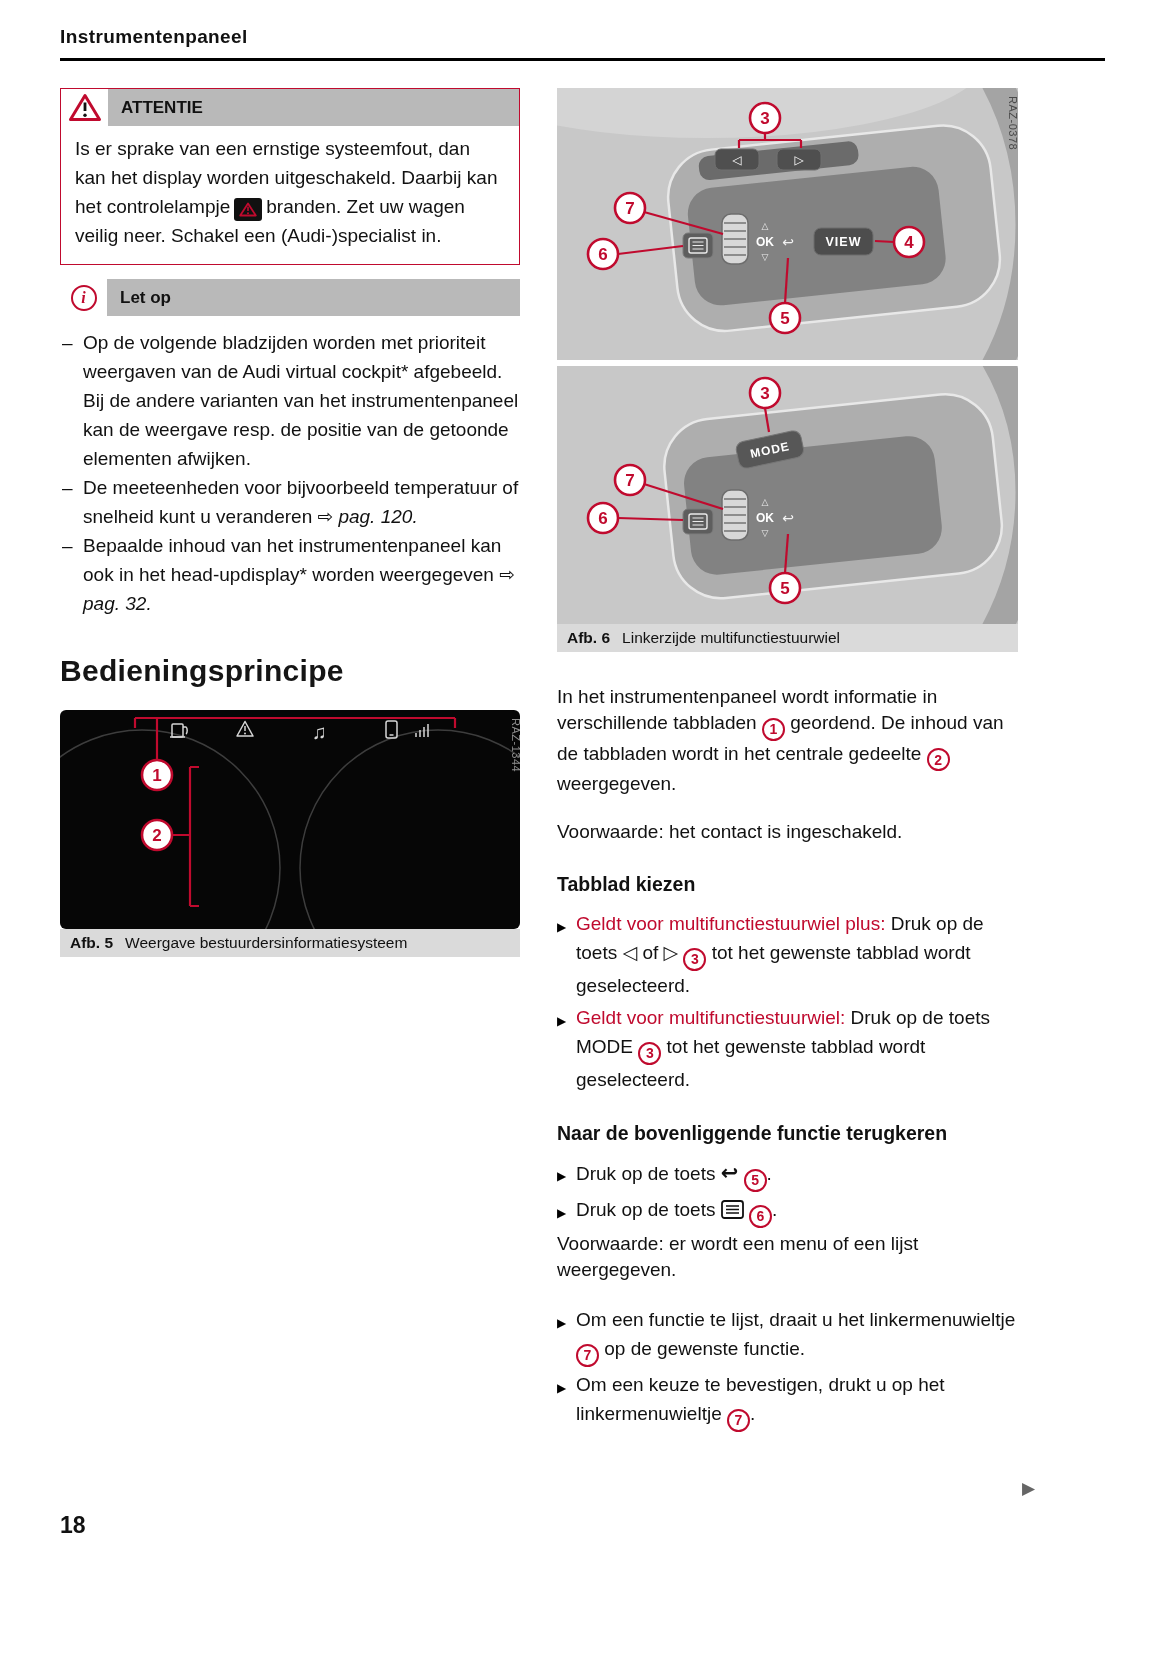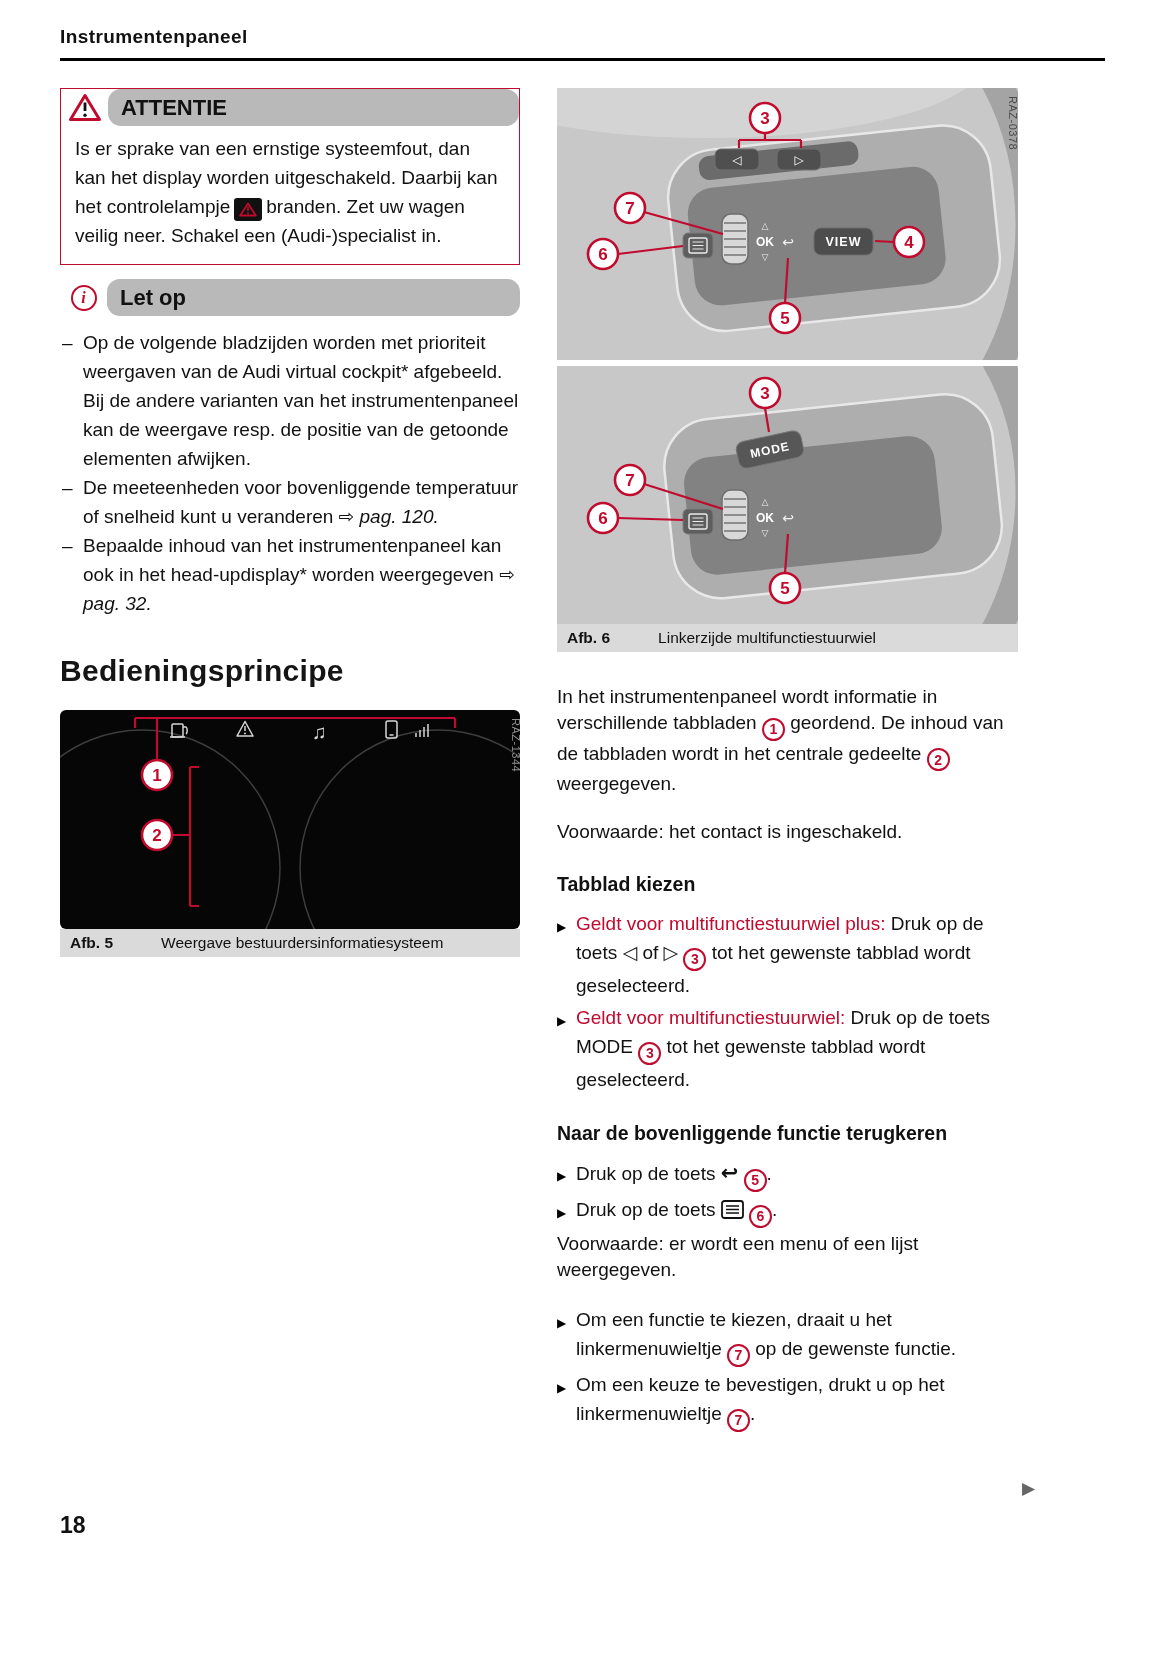--- a/index.html
+++ b/index.html
@@ -17,39 +17,39 @@
   .page-header{position:absolute;left:60px;top:26px;width:1045px;border-bottom:3px solid #000;padding-bottom:10px;}
   .page-header .title{font-size:19px;font-weight:bold;letter-spacing:.4px;}
   .col{position:absolute;top:88px;}
   .col-left{left:60px;width:460px;}
   .col-right{left:557px;width:461px;}
 
   
   .attn-box{border:1.5px solid var(--red);}
   .box-strip{display:flex;height:37px;}
   .box-strip .icon-cell{width:47px;background:#fff;display:flex;align-items:center;justify-content:center;flex:none;}
-  .box-strip .title-cell{flex:1;background:var(--strip);display:flex;align-items:center;padding-left:13px;font-size:22px;font-weight:bold;border-radius:13px;}
+  .box-strip .title-cell{flex:1;background:var(--strip);display:flex;align-items:center;padding-left:13px;font-size:17px;font-weight:bold;}
   .attn-applies{color:var(--red);font-size:16.5px;padding:10px 14px 8px;border-bottom:1px solid #e3aab6;}
   .attn-body{font-size:19px;line-height:29px;padding:8px 14px 14px;}
   .warn-light{display:inline-flex;align-items:center;justify-content:center;width:28px;height:23px;background:#111;border-radius:3px;vertical-align:-4px;margin:0 4px;}
 
   .note-box{margin-top:14px;}
   .note-body{padding:12px 0 0 2px;}
   .note-item{display:flex;font-size:19px;line-height:29px;}
   .note-marker{width:21px;flex:none;}
   .ref{font-style:italic;margin-left:5px;}
   .info-badge{width:26px;height:26px;border:2.5px solid var(--red);border-radius:50%;color:var(--red);
     display:flex;align-items:center;justify-content:center;font-weight:bold;font-size:16px;
     font-family:"Liberation Serif","DejaVu Serif",serif;font-style:italic;background:#fff;}
 
   h1.section-title{font-size:30px;font-weight:bold;margin:36px 0 22px;letter-spacing:.3px;color:#151515;}
 
   .figure{margin:0;}
   .figure svg{display:block;}
-  .fig-caption{background:var(--caption-bg);height:28px;display:flex;align-items:center;padding:0 10px;font-size:15.5px;gap:36px;}
+  .fig-caption{background:var(--caption-bg);height:28px;display:flex;align-items:center;padding:0 10px;font-size:15.5px;}
   .fig-label{font-weight:bold;}
   .fig-text{margin-left:12px;}
   .fig-gap{height:6px;background:#fff;}
 
   .rc-text{margin-top:32px;}
   p.body{font-size:19px;line-height:26px;margin:0 0 22px;}
   h3{font-size:19.5px;margin:28px 0 13px;}
   .action-item{display:flex;font-size:19px;line-height:29px;margin:0 0 3px;}
   .action-marker{width:19px;flex:none;font-size:12px;padding-top:4px;color:#000;}
   .action-text{flex:1;}
@@ -107,21 +107,21 @@
       </div>
       <div class="title-cell">Let op</div>
     </div>
     <div class="note-body">
       <div class="note-item">
         <span class="note-marker">–</span>
         <span class="note-text"><span>Op de volgende bladzijden worden met prioriteit weergaven van de Audi virtual cockpit* afgebeeld. Bij de andere varianten van het instrumentenpaneel kan de weergave resp. de positie van de getoonde elementen afwijken.</span></span>
       </div>
       <div class="note-item">
         <span class="note-marker">–</span>
-        <span class="note-text"><span>De meeteenheden voor bovenliggende temperatuur of snelheid kunt u veranderen</span><em class="ref">⇨ pag. 120.</em></span>
+        <span class="note-text"><span>De meeteenheden voor bijvoorbeeld temperatuur of snelheid kunt u veranderen</span><em class="ref">⇨ pag. 120.</em></span>
       </div>
       <div class="note-item">
         <span class="note-marker">–</span>
         <span class="note-text"><span>Bepaalde inhoud van het instrumentenpaneel kan ook in het head-updisplay* worden weergegeven</span><em class="ref">⇨ pag. 32.</em></span>
       </div>
     </div>
   </section>
 
   <h1 class="section-title">Bedieningsprincipe</h1>
 
@@ -306,21 +306,21 @@
               <path d="M5,6 h13 M5,9.5 h13 M5,13 h13" stroke="#111" stroke-width="1.5"></path>
             </svg></span>
         <span class="cnum">6</span><span>.</span>
       </span>
     </div>
 
     <p class="body">Voorwaarde: er wordt een menu of een lijst weergegeven.</p>
     <div class="action-item">
       <span class="action-marker">▶</span>
       <span class="action-text">
-        <span>Om een functie te kiezen, draait u het linkermenuwieltje</span>
+        <span>Om een functie te lijst, draait u het linkermenuwieltje</span>
         <span class="cnum">7</span>
         <span>op de gewenste functie.</span>
       </span>
     </div>
     <div class="action-item">
       <span class="action-marker">▶</span>
       <span class="action-text">
         <span>Om een keuze te bevestigen, drukt u op het linkermenuwieltje</span>
         <span class="cnum">7</span><span>.</span>
       </span>

